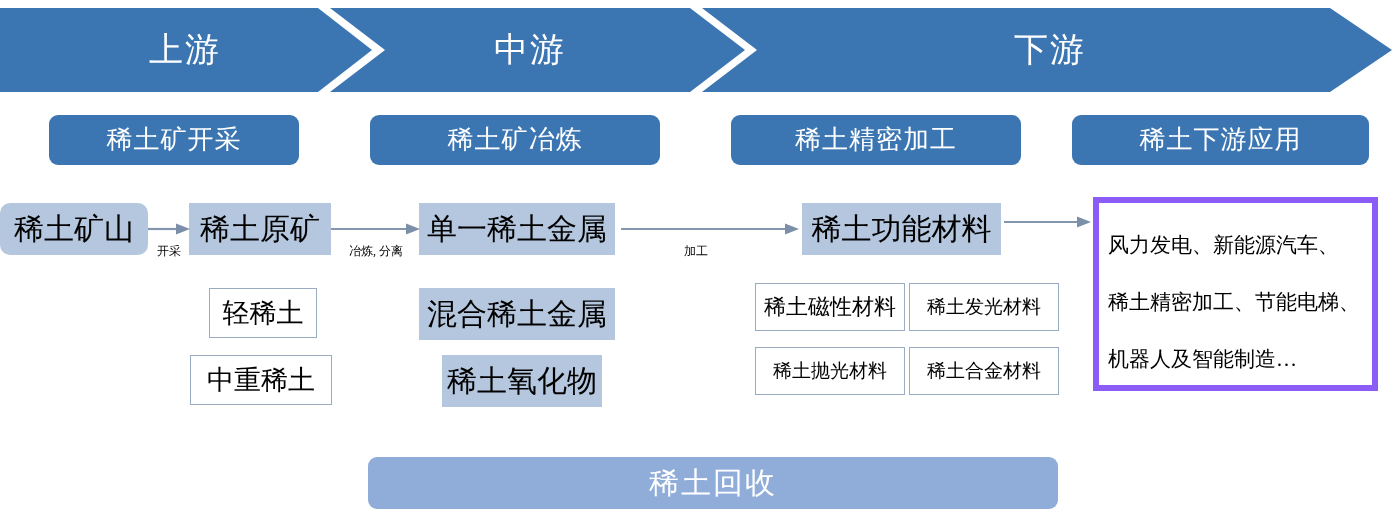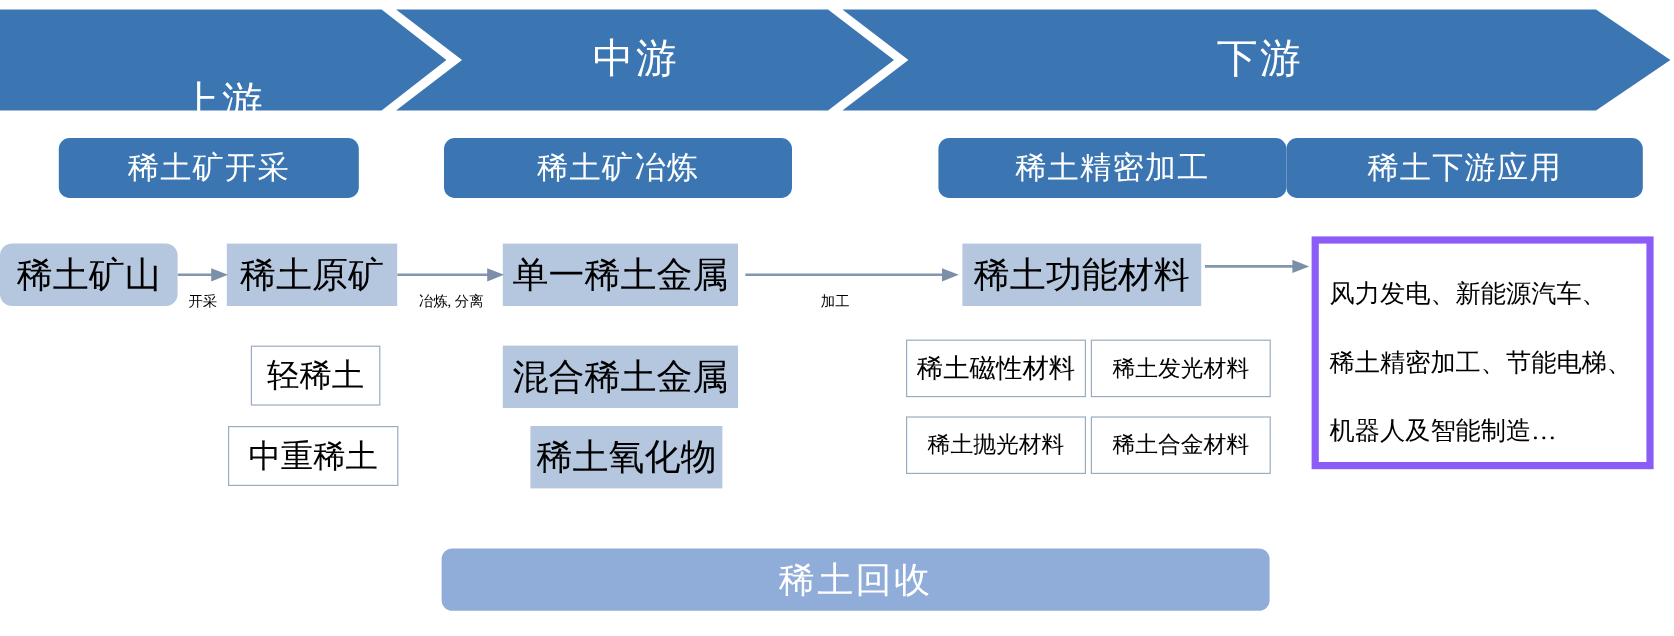--- a/index.html
+++ b/index.html
@@ -32,40 +32,40 @@
     top: 0;
     height: 100px;
     line-height: 100px;
     color: #ffffff;
     font-size: 34px;
     letter-spacing: 2px;
     text-align: center;
     white-space: nowrap;
     font-family: "Liberation Serif", "DejaVu Serif", serif;
   }
-  .bl-up   { left: 60px;  width: 250px; margin-top: 36px; }
+  .bl-up   { left: 60px;  width: 250px; }
   .bl-mid  { left: 430px; width: 200px; }
   .bl-down { left: 860px; width: 380px; }
 
   
   .pill {
     position: absolute;
     height: 50px;
     line-height: 50px;
     background: #3c76b2;
     border-radius: 9px;
     color: #ffffff;
     font-size: 26px;
     text-align: center;
     white-space: nowrap;
     letter-spacing: 1px;
   }
   .pill-1 { left: 49px;  top: 115px; width: 250px; }
   .pill-2 { left: 370px; top: 115px; width: 290px; }
-  .pill-3 { left: 782px; top: 115px; width: 290px; }
+  .pill-3 { left: 731px; top: 115px; width: 290px; }
   .pill-4 { left: 1072px;top: 115px; width: 297px; }
 
   
   .node-fill {
     position: absolute;
     background: #b4c7de;
     color: #000000;
     font-size: 29px;
     text-align: center;
     white-space: nowrap;

